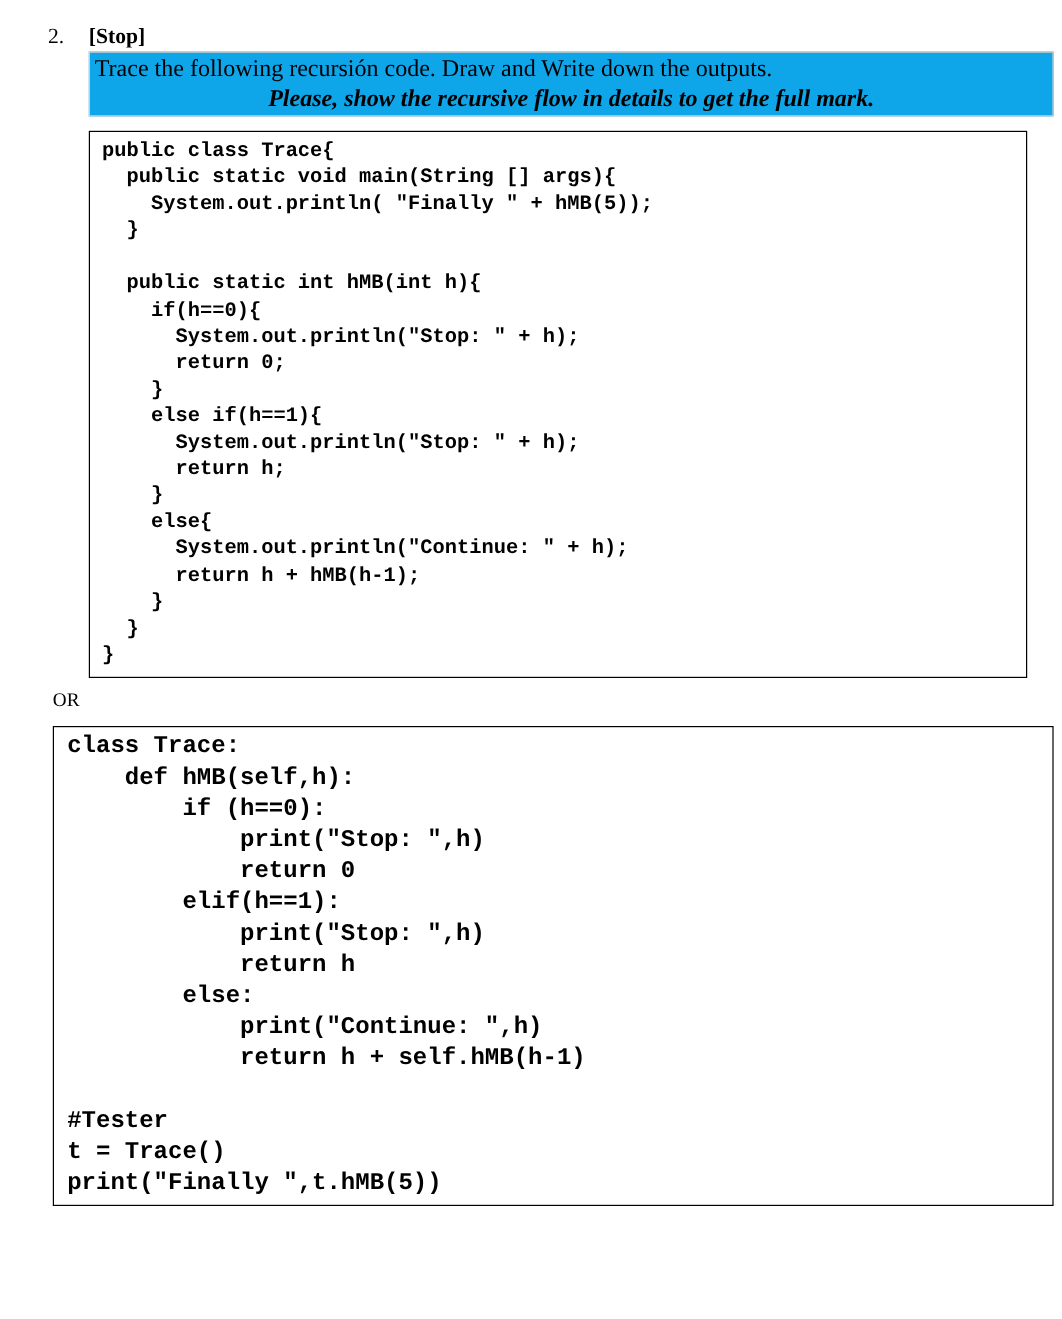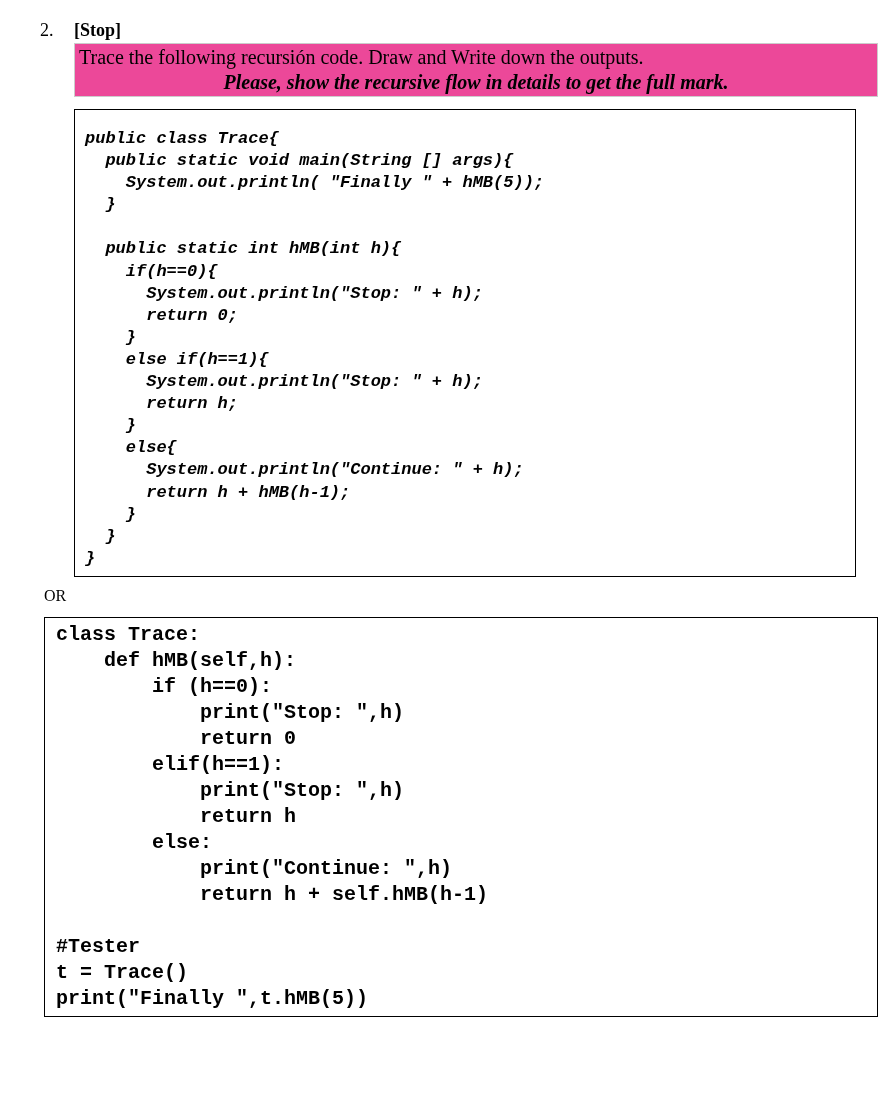--- a/index.html
+++ b/index.html
@@ -20,21 +20,21 @@
     min-width: 28px;
     margin-right: 6px;
   }
   .qcontent {
     flex: 1;
   }
   .easy {
     font-weight: bold;
   }
   .prompt-wrap {
-    background: #ec4899;
+    background: #0ea5e9;
     border: 1px solid #ccc;
     padding: 2px 4px;
     margin-top: 2px;
   }
   .prompt1 {
     font-size: 20px;
   }
   .prompt2 {
     font-style: italic;
     font-weight: bold;
@@ -45,24 +45,23 @@
   .codebox {
     border: 1.5px solid #000;
     font-family: 'Courier New', monospace;
     font-weight: bold;
     white-space: pre;
     line-height: 1.3;
     margin-top: 12px;
   }
   .codebox.java {
     font-size: 17px;
-    padding: 18px 10px 6px 10px;
+    padding: 6px 10px 6px 10px;
     margin-left: 0;
     width: 760px;
-    font-style: italic;
   }
   .codebox.python {
     font-size: 20px;
     padding: 4px 11px;
     margin-left: -30px;
     width: 810px;
   }
   .or-label {
     font-family: Georgia, 'Times New Roman', serif;
     font-weight: normal;

